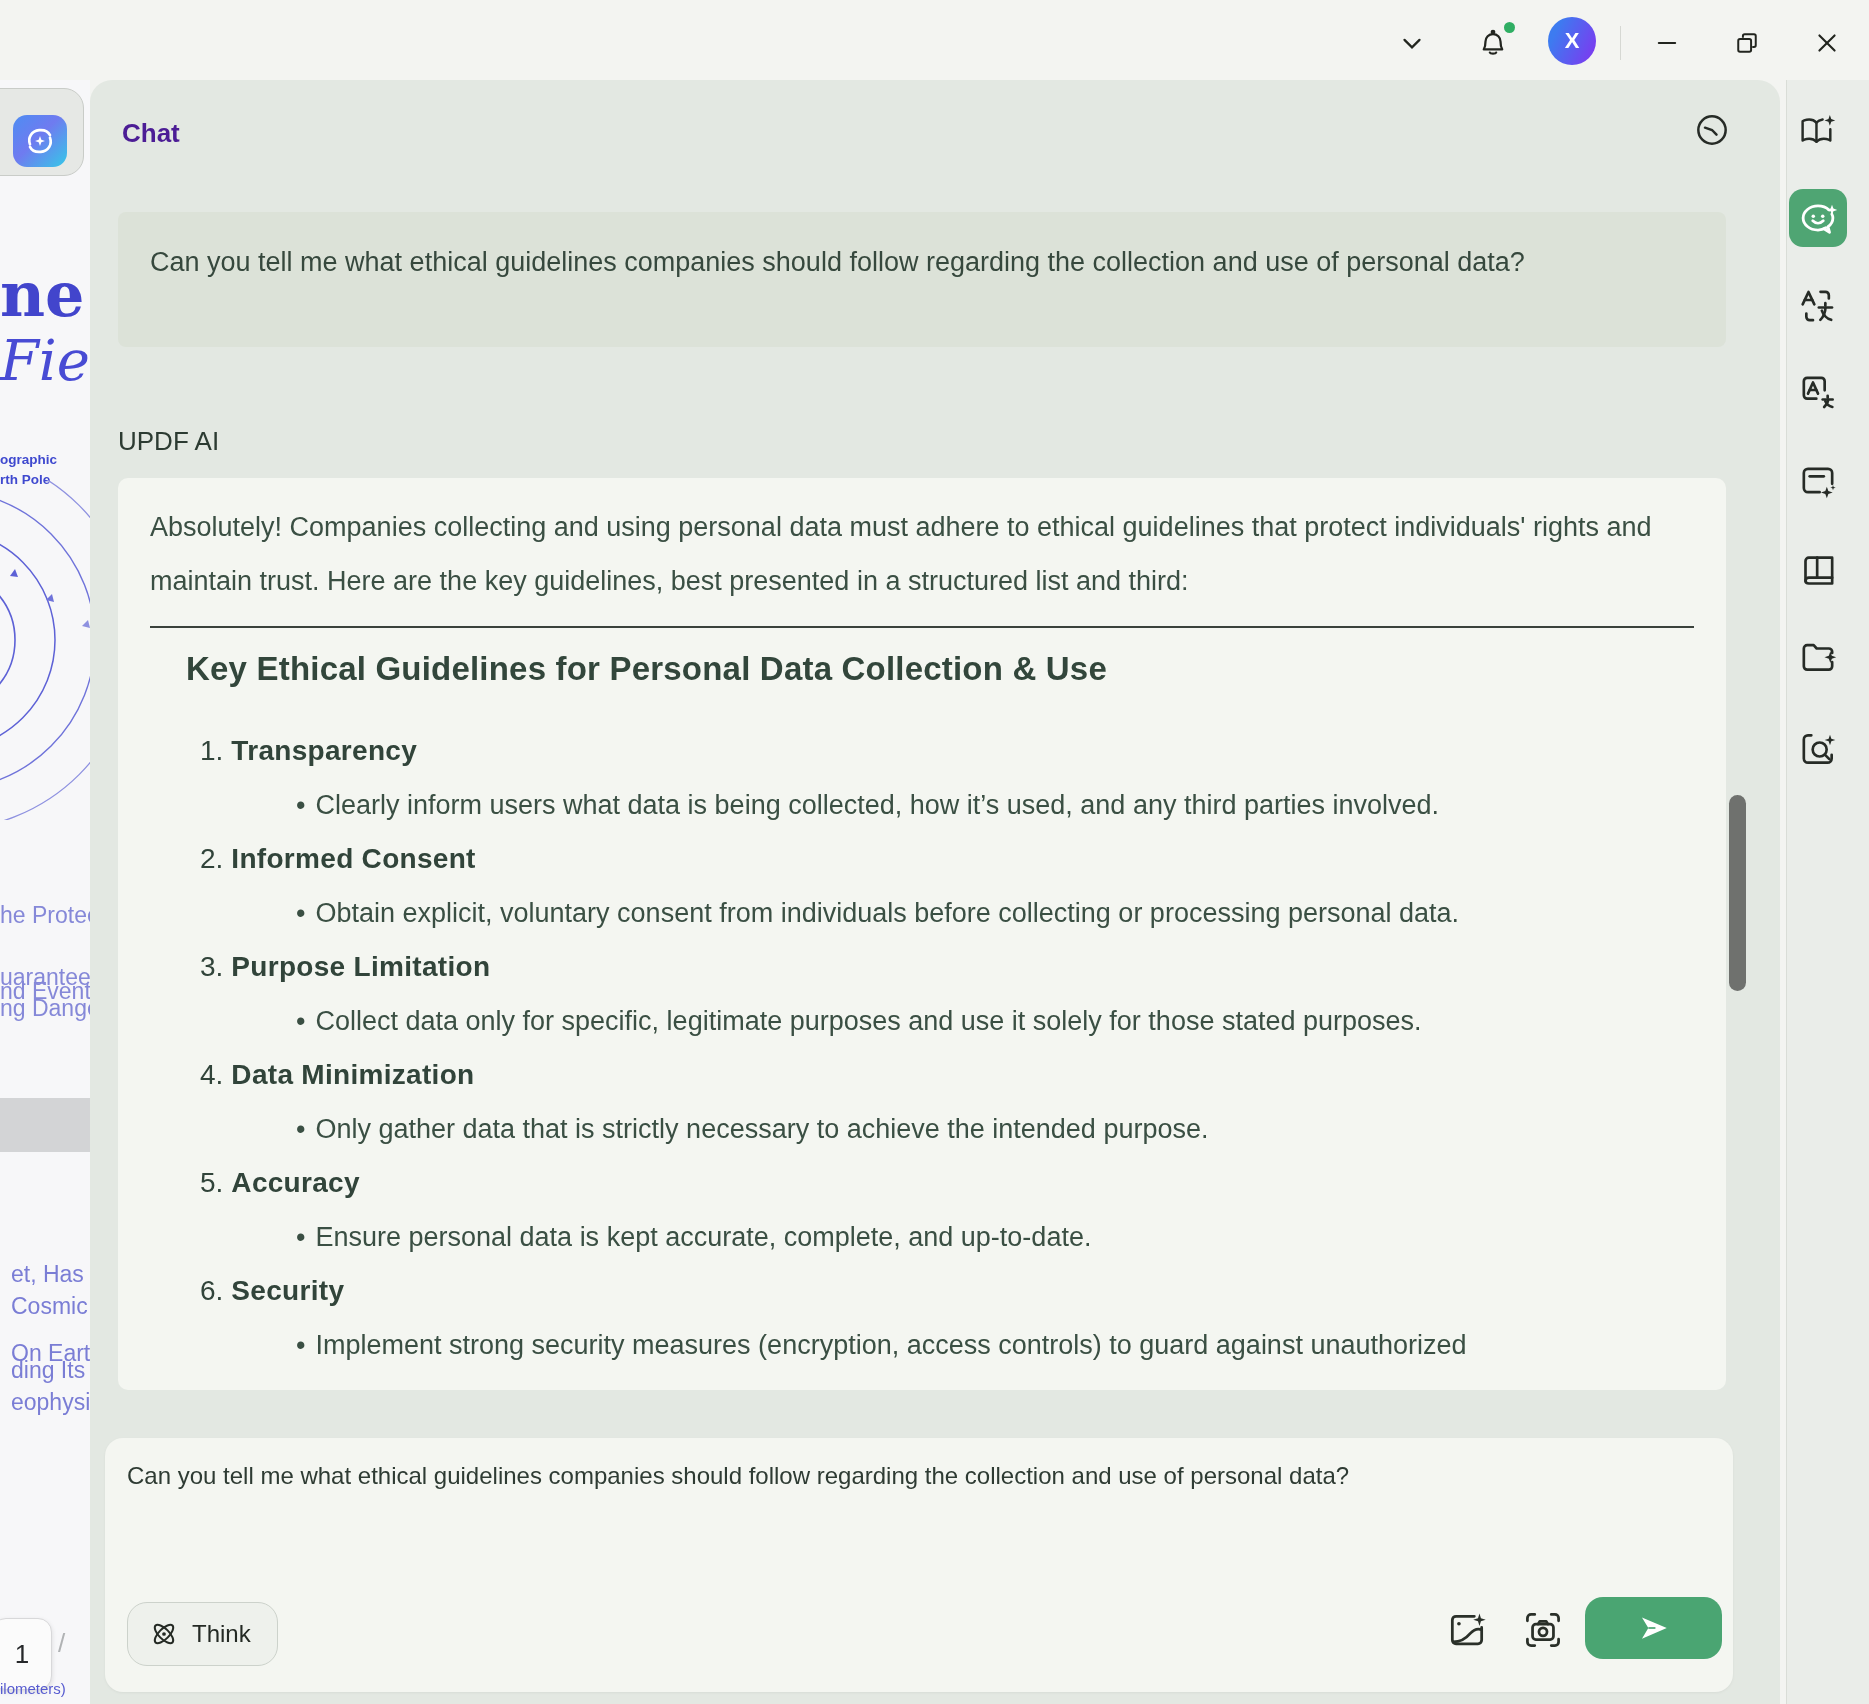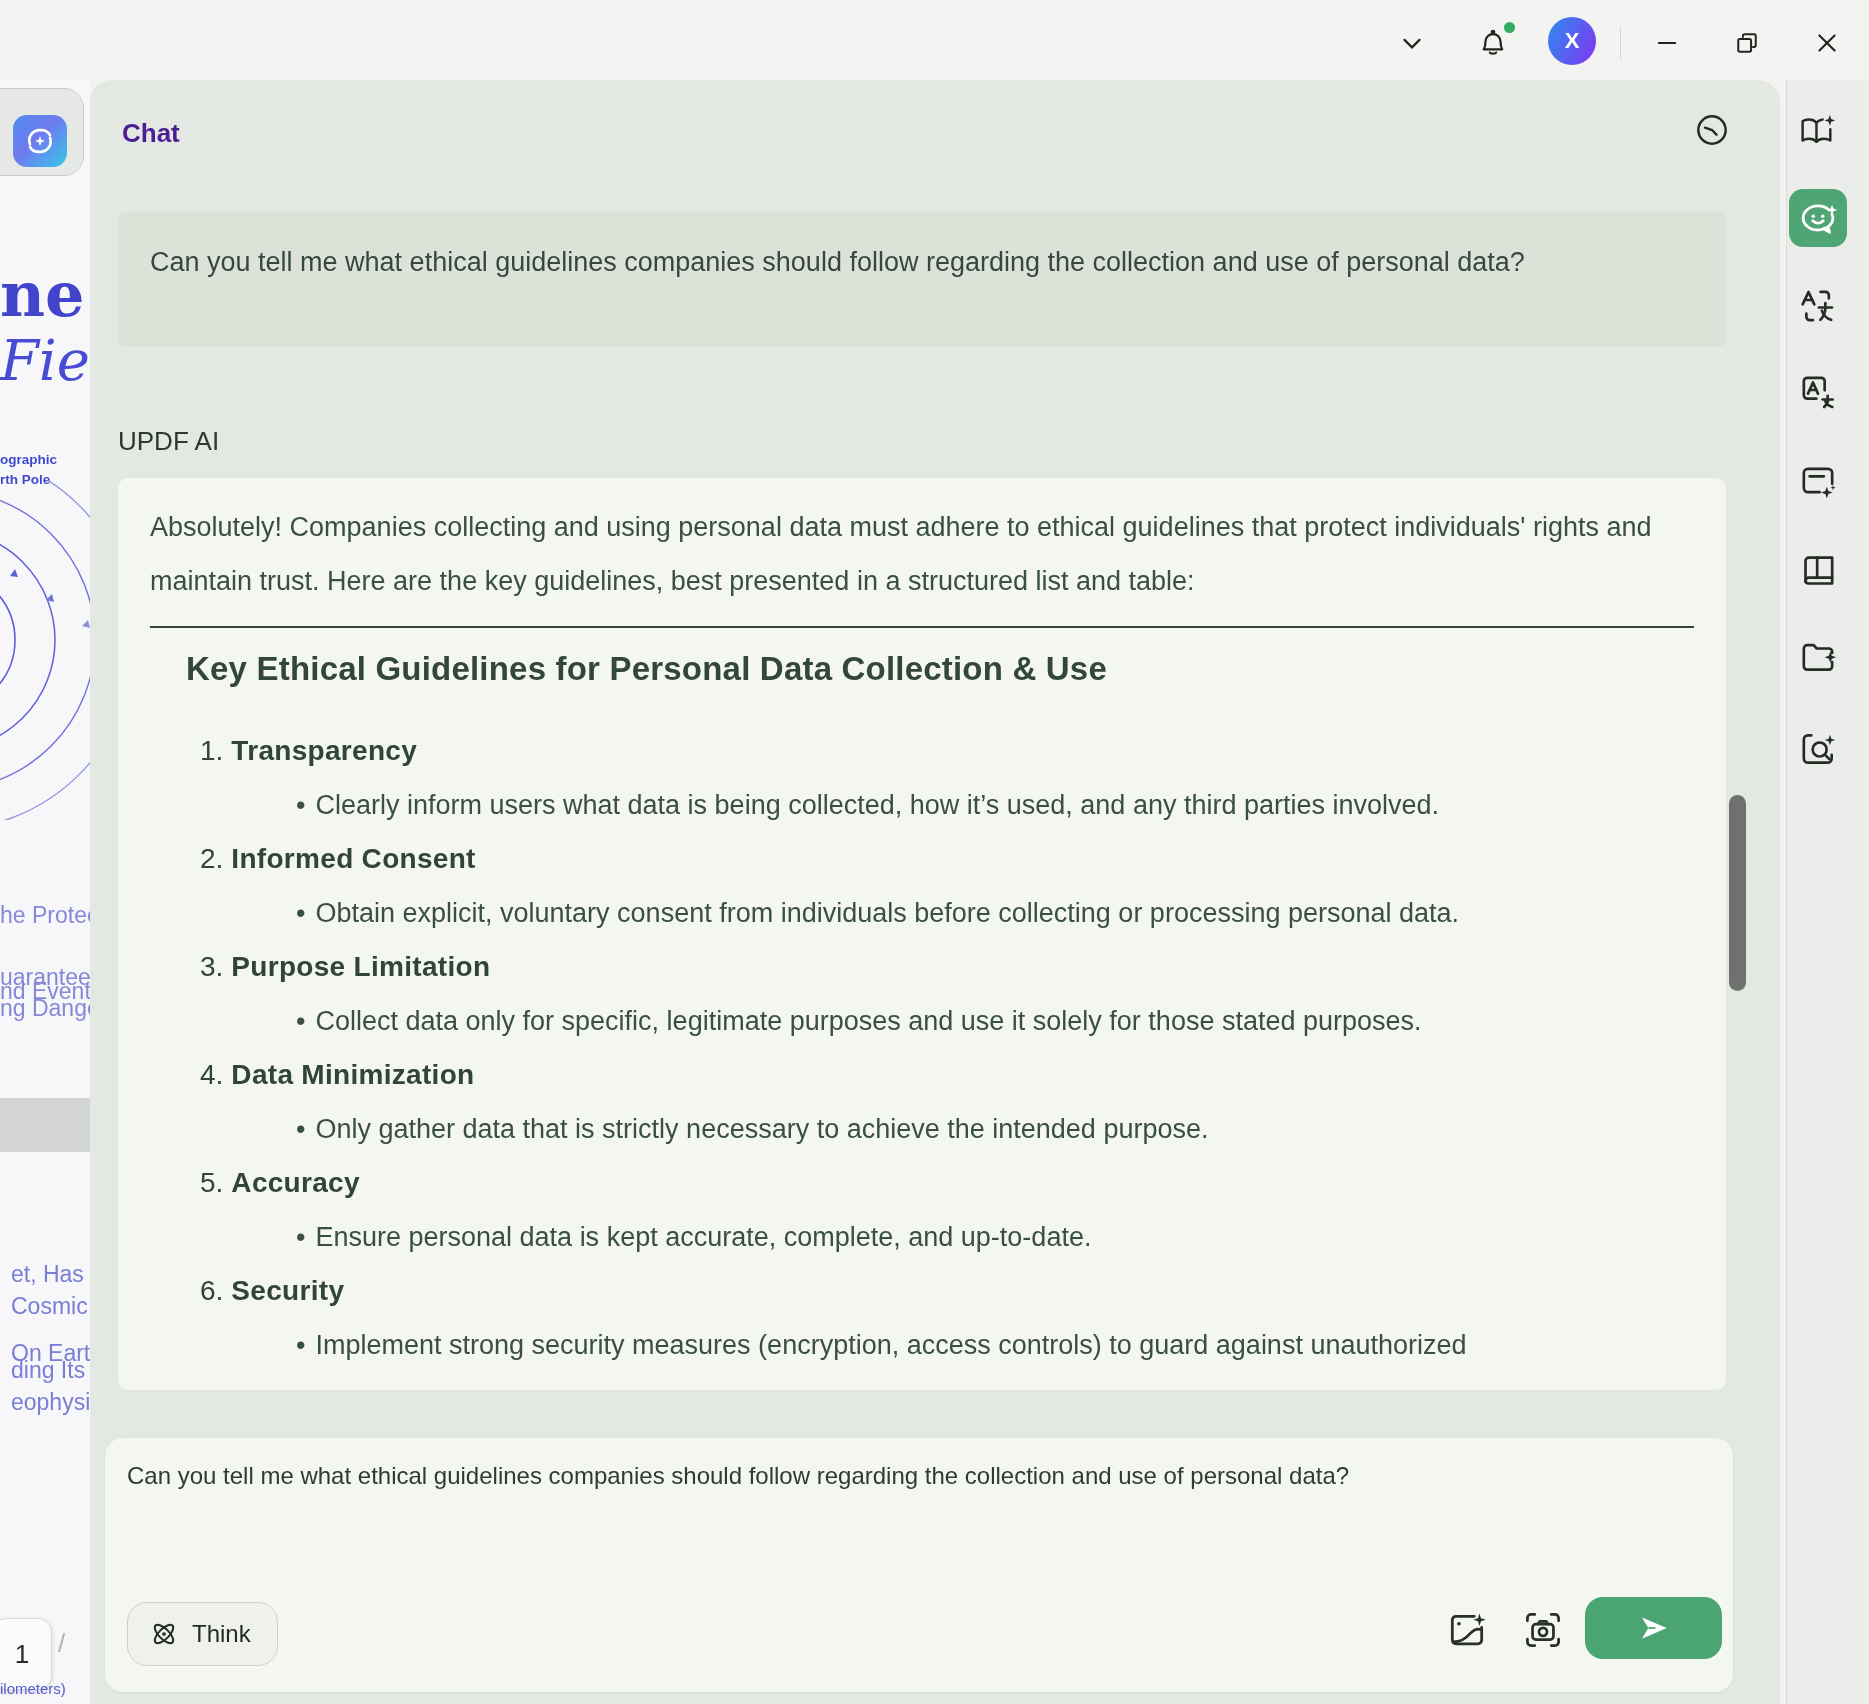--- a/index.html
+++ b/index.html
@@ -163,21 +163,21 @@
       </svg>
     </div>
 
     <div class="user-bubble">
       <span>Can you tell me what ethical guidelines companies should follow regarding the collection and use of personal data?</span>
     </div>
 
     <div class="ai-label">UPDF AI</div>
 
     <div class="resp-card">
-      <div class="resp-intro">Absolutely! Companies collecting and using personal data must adhere to ethical guidelines that protect individuals' rights and maintain trust. Here are the key guidelines, best presented in a structured list and table:</div>
+      <div class="resp-intro">Absolutely! Companies collecting and using personal data must adhere to ethical guidelines that protect individuals' rights and maintain trust. Here are the key guidelines, best presented in a structured list and third:</div>
       <hr class="resp-hr">
       <div class="resp-heading">Key Ethical Guidelines for Personal Data Collection &amp; Use</div>
 
       <div class="item-row" style="top:246px;">
         <span class="item-num">1.</span>
         <span class="item-title">Transparency</span>
       </div>
       <div class="bullet-row" style="top:300px;">
           <span>Clearly inform users what data is being collected, how it’s used, and any third parties involved.</span>
         </div>

